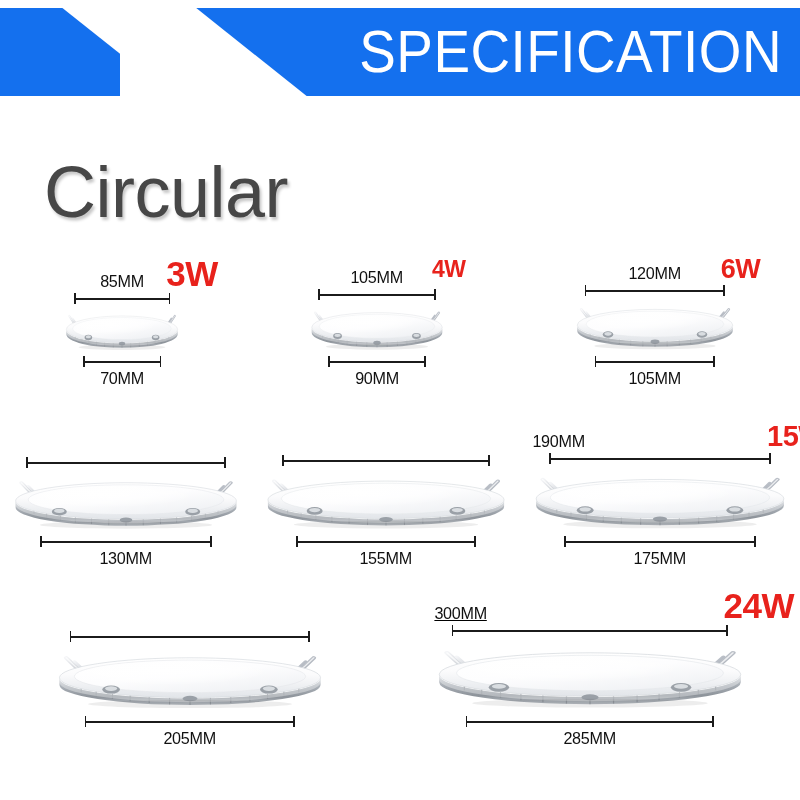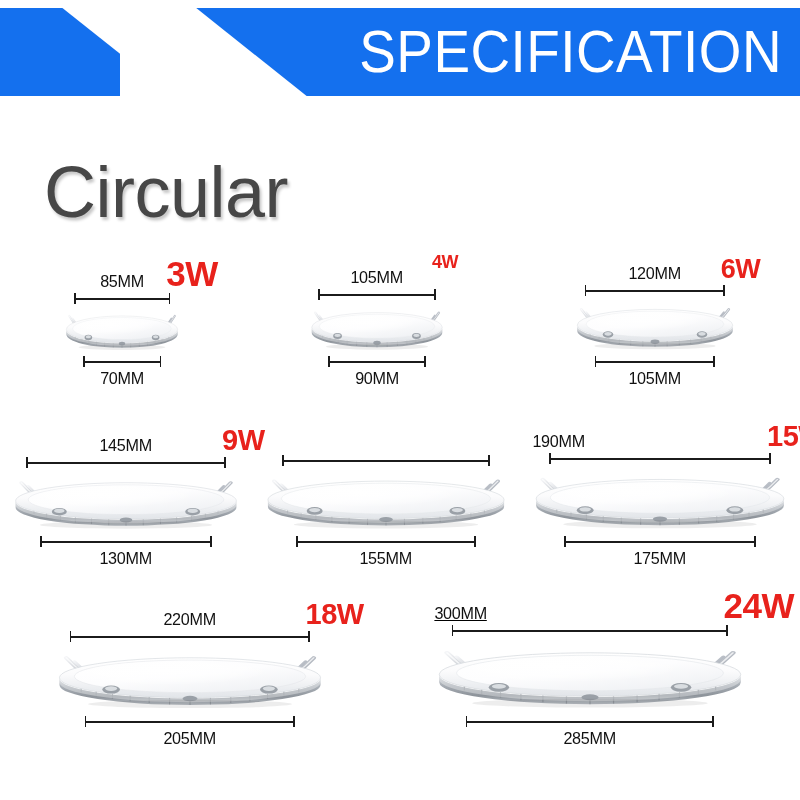--- a/index.html
+++ b/index.html
@@ -229,21 +229,21 @@
           <div class="gap-below-lamp"></div>
           <div class="dimbar" style="width: 78px;">
             <span class="cap l"></span>
             <span class="cap r"></span>
           </div>
           <div class="dim-bot-text">70MM</div>
         </div>
         <div class="item">
           <div style="position: relative; display: flex; justify-content: center; width: 100%;">
             <div class="dim-top-text">105MM</div>
-            <div class="watt" style="font-size: 18px; left: calc(50% + 55px); bottom: 18px;">4W</div>
+            <div class="watt" style="font-size: 23px; left: calc(50% + 55px); bottom: 8px;">4W</div>
           </div>
           <div class="dimbar" style="width: 118px;">
             <span class="cap l"></span>
             <span class="cap r"></span>
           </div>
           <div class="gap-above-lamp"></div>
           <div class="lamp">
   <svg width="136" height="50" viewBox="0 0 400 150" preserveAspectRatio="none">
     <defs>
       <linearGradient id="face_g1" x1="0" y1="0" x2="0" y2="1">
@@ -427,24 +427,20 @@
           <div class="gap-below-lamp"></div>
           <div class="dimbar" style="width: 120px;">
             <span class="cap l"></span>
             <span class="cap r"></span>
           </div>
           <div class="dim-bot-text">105MM</div>
         </div>
       </div>
       <div class="row row-2" style="justify-content: space-around; align-items: flex-end;">
         <div class="item">
-          <div style="position: relative; display: flex; justify-content: center; width: 100%;">
-            <div class="dim-top-text">145MM</div>
-            <div class="watt" style="font-size: 29px; left: calc(50% + 96px); bottom: 2px;">9W</div>
-          </div>
           <div class="dimbar" style="width: 200px;">
             <span class="cap l"></span>
             <span class="cap r"></span>
           </div>
           <div class="gap-above-lamp"></div>
           <div class="lamp">
   <svg width="230" height="62" viewBox="0 0 400 150" preserveAspectRatio="none">
     <defs>
       <linearGradient id="face_g3" x1="0" y1="0" x2="0" y2="1">
         <stop offset="0%" stop-color="#ffffff"></stop>
@@ -722,24 +718,20 @@
           <div class="gap-below-lamp"></div>
           <div class="dimbar" style="width: 192px;">
             <span class="cap l"></span>
             <span class="cap r"></span>
           </div>
           <div class="dim-bot-text">175MM</div>
         </div>
       </div>
       <div class="row row-3" style="justify-content: space-around; align-items: flex-end;">
         <div class="item">
-          <div style="position: relative; display: flex; justify-content: center; width: 100%;">
-            <div class="dim-top-text">220MM</div>
-            <div class="watt" style="font-size: 29px; left: calc(50% + 116px); bottom: 2px;">18W</div>
-          </div>
           <div class="dimbar" style="width: 240px;">
             <span class="cap l"></span>
             <span class="cap r"></span>
           </div>
           <div class="gap-above-lamp"></div>
           <div class="lamp">
   <svg width="272" height="68" viewBox="0 0 400 150" preserveAspectRatio="none">
     <defs>
       <linearGradient id="face_g6" x1="0" y1="0" x2="0" y2="1">
         <stop offset="0%" stop-color="#ffffff"></stop>

